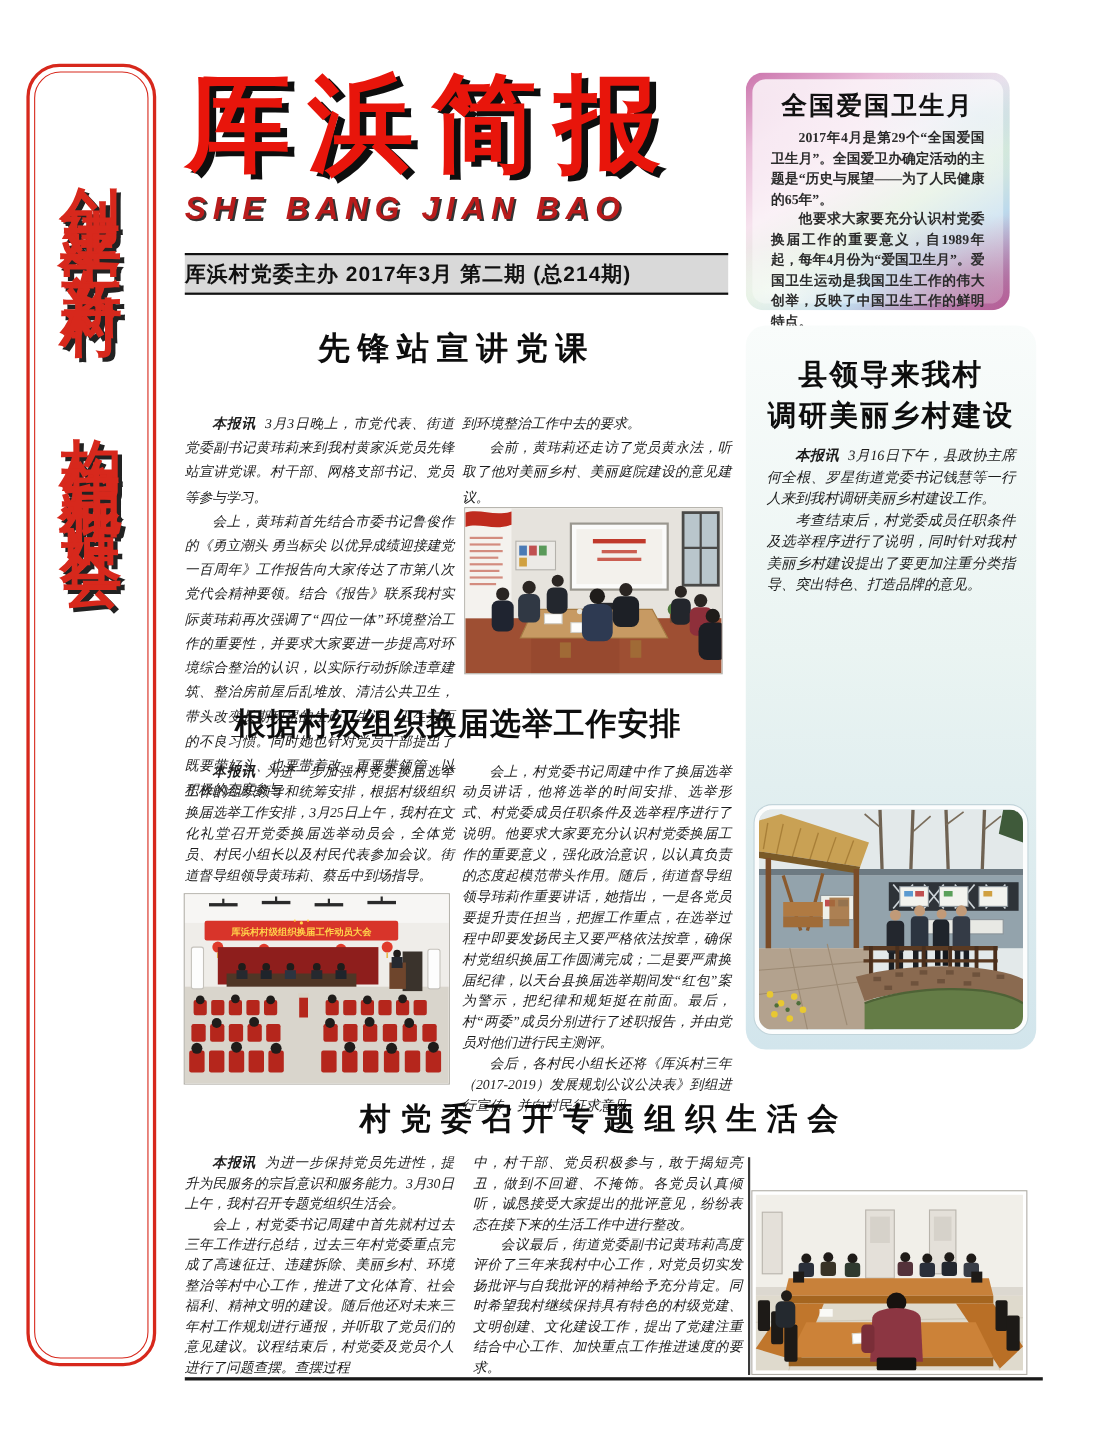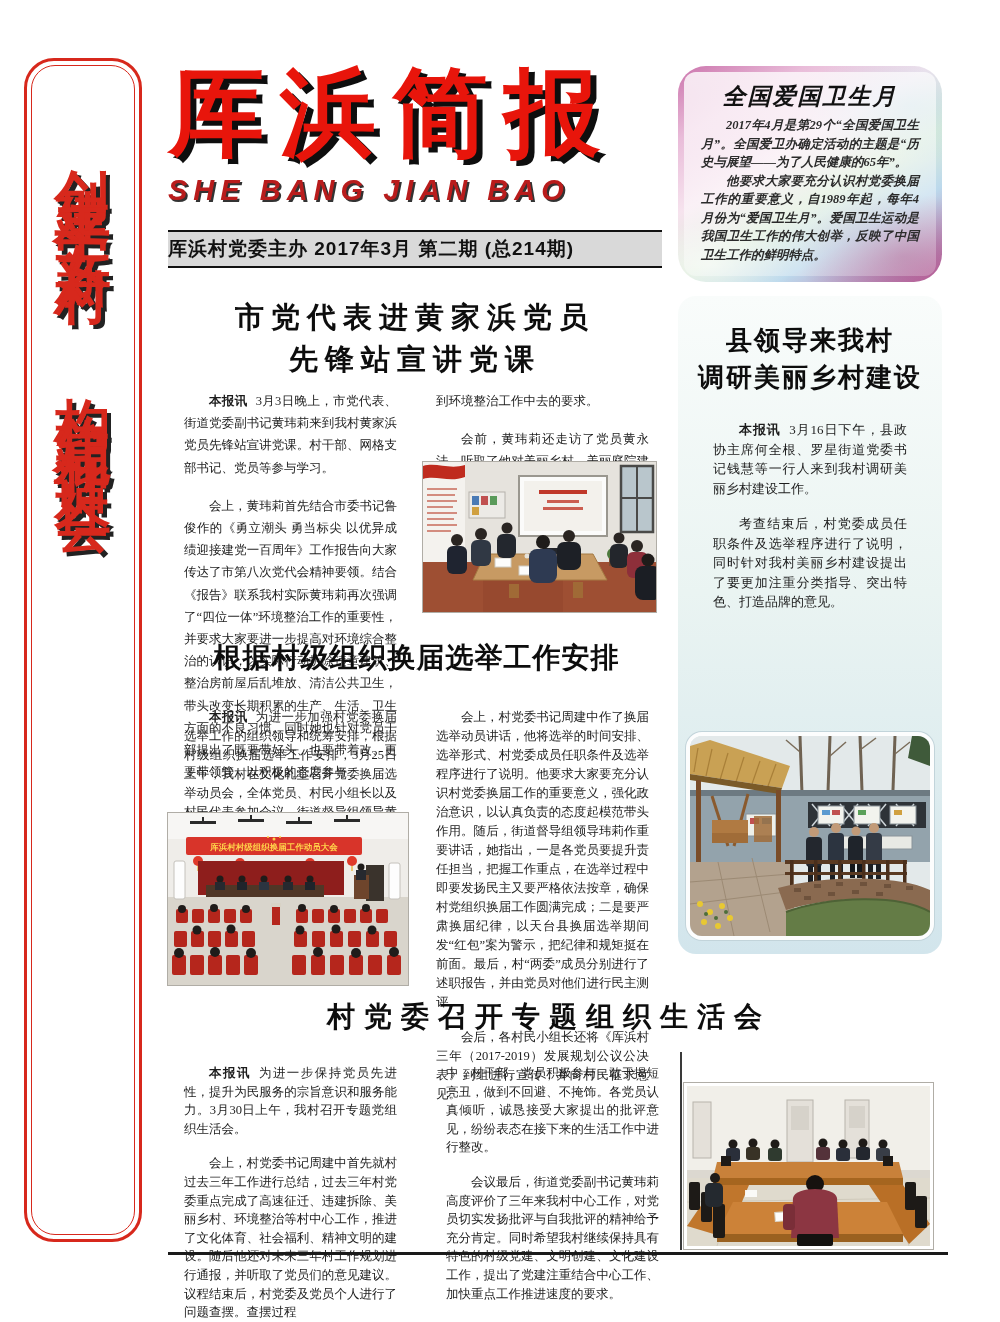--- a/index.html
+++ b/index.html
@@ -25,44 +25,44 @@
   .masthead-sub{font-family:"Liberation Sans","DejaVu Sans",sans-serif;font-weight:900;
         font-style:italic;font-size:29px;letter-spacing:6px;color:#b91c1c;
         text-shadow:2px 2px 0 #333;margin-top:6px;}
   .issue-bar{left:168px;top:230px;width:494px;height:34px;background:#d9d9d9;
         border-top:2.5px solid #111;border-bottom:2.5px solid #111;
         display:flex;align-items:center;justify-content:flex-start;
         font-family:"Liberation Sans","DejaVu Sans",sans-serif;font-weight:700;
         font-size:19px;color:#111;letter-spacing:1px;}
 
   
-  .hygiene-box{left:678px;top:66px;width:264px;height:216px;border-radius:28px;
+  .hygiene-box{left:678px;top:66px;width:240px;height:216px;border-radius:16px;
       background:
         radial-gradient(120px 60px at 12% 92%, rgba(255,255,255,.55), transparent 70%),
         radial-gradient(160px 80px at 88% 18%, rgba(173,216,230,.5), transparent 70%),
         radial-gradient(150px 90px at 85% 88%, rgba(128,0,64,.3), transparent 70%),
-        linear-gradient(150deg,#cb74ac 0%,#e9bcd9 20%,#f6e3ee 40%,#dcecd9 58%,#bcd9ec 74%,#c26ba5 100%); font-style: italic;}
+        linear-gradient(150deg,#cb74ac 0%,#e9bcd9 20%,#f6e3ee 40%,#dcecd9 58%,#bcd9ec 74%,#c26ba5 100%);}
   .hygiene-inner{position:absolute;inset:6px;border-radius:12px;
       background:linear-gradient(165deg,rgba(255,255,255,.82),rgba(255,255,255,.45) 55%,rgba(255,255,255,.22));}
   .hygiene-title{font-family:"Liberation Sans","DejaVu Sans",sans-serif;font-weight:900;
       font-size:23px;color:#111;text-align:center;margin:9px 0 4px 0;letter-spacing:2px;}
   .hygiene-inner p{margin:0;padding:0 17px;font-size:12.5px;line-height:18.5px;font-weight:700;
       color:#2b2b2b;text-indent:2em;text-align:justify;word-break:break-all;}
 
   
   .headline{font-family:"Liberation Sans","DejaVu Sans",sans-serif;font-weight:900;
       color:#0d0d0d;text-align:center;white-space:nowrap;}
   .hl-a1{left:168px;top:296px;width:494px;font-size:29px;line-height:42px;letter-spacing:7px;}
   .hl-a2{left:168px;top:638px;width:497px;font-size:28px;line-height:40px;letter-spacing:1px;}
   .hl-a4{left:168px;top:996px;width:762px;font-size:28px;line-height:42px;letter-spacing:9px;}
   .hl-a3{font-size:26px;line-height:37px;letter-spacing:2px;padding-top:26px;}
 
   
   .coltext{text-align:justify;text-justify:inter-character;word-break:break-all;}
-  .coltext p{margin:16px;text-indent:2em;}
+  .coltext p{margin:0;text-indent:2em;font-style:italic;}
   .coltext p.cont{text-indent:0;}
   .lead{font-family:"Liberation Sans","DejaVu Sans",sans-serif;font-weight:700;margin-right:.65em;}
   .t-a1{font-size:12.5px;line-height:22.2px;}
   .t-a2{font-size:12.5px;line-height:19px;}
   .t-a3{font-size:13px;line-height:19.5px;}
   .t-a4{font-size:12.5px;line-height:18.6px;}
   .a1c1{left:168px;top:374px;width:245px;}
   .a1c2{left:420px;top:374px;width:245px;}
   .a2c1{left:168px;top:692px;width:245px;}
   .a2c2{left:420px;top:692px;width:245px;}
@@ -110,21 +110,20 @@
 
   <div class="abs hygiene-box">
     <div class="hygiene-inner">
       <div class="hygiene-title">全国爱国卫生月</div>
       <p>2017年4月是第29个“全国爱国卫生月”。全国爱卫办确定活动的主题是“历史与展望——为了人民健康的65年”。</p>
       <p>他要求大家要充分认识村党委换届工作的重要意义，自1989年起，每年4月份为“爱国卫生月”。爱国卫生运动是我国卫生工作的伟大创举，反映了中国卫生工作的鲜明特点。</p>
     </div>
   </div>
 
   <div class="abs headline hl-a1">
-    <div>市党代表进黄家浜党员</div>
     <div>先锋站宣讲党课</div>
   </div>
   <div class="abs coltext t-a1 a1c1">
     <p><b class="lead">本报讯</b><span>3月3日晚上，市党代表、街道党委副书记黄玮莉来到我村黄家浜党员先锋站宣讲党课。村干部、网格支部书记、党员等参与学习。</span></p>
     <p>会上，黄玮莉首先结合市委书记鲁俊作的《勇立潮头 勇当标尖 以优异成绩迎接建党一百周年》工作报告向大家传达了市第八次党代会精神要领。结合《报告》联系我村实际黄玮莉再次强调了“四位一体”环境整治工作的重要性，并要求大家要进一步提高对环境综合整治的认识，以实际行动拆除违章建筑、整治房前屋后乱堆放、清洁公共卫生，带头改变长期积累的生产、生活、卫生方面的不良习惯。同时她也针对党员干部提出了既要带好头、也要带着改、更要带领管，以积极的态度参与</p>
   </div>
   <div class="abs coltext t-a1 a1c2">
     <p class="cont">到环境整治工作中去的要求。</p>
     <p>会前，黄玮莉还走访了党员黄永法，听取了他对美丽乡村、美丽庭院建设的意见建议。</p>
   </div>

